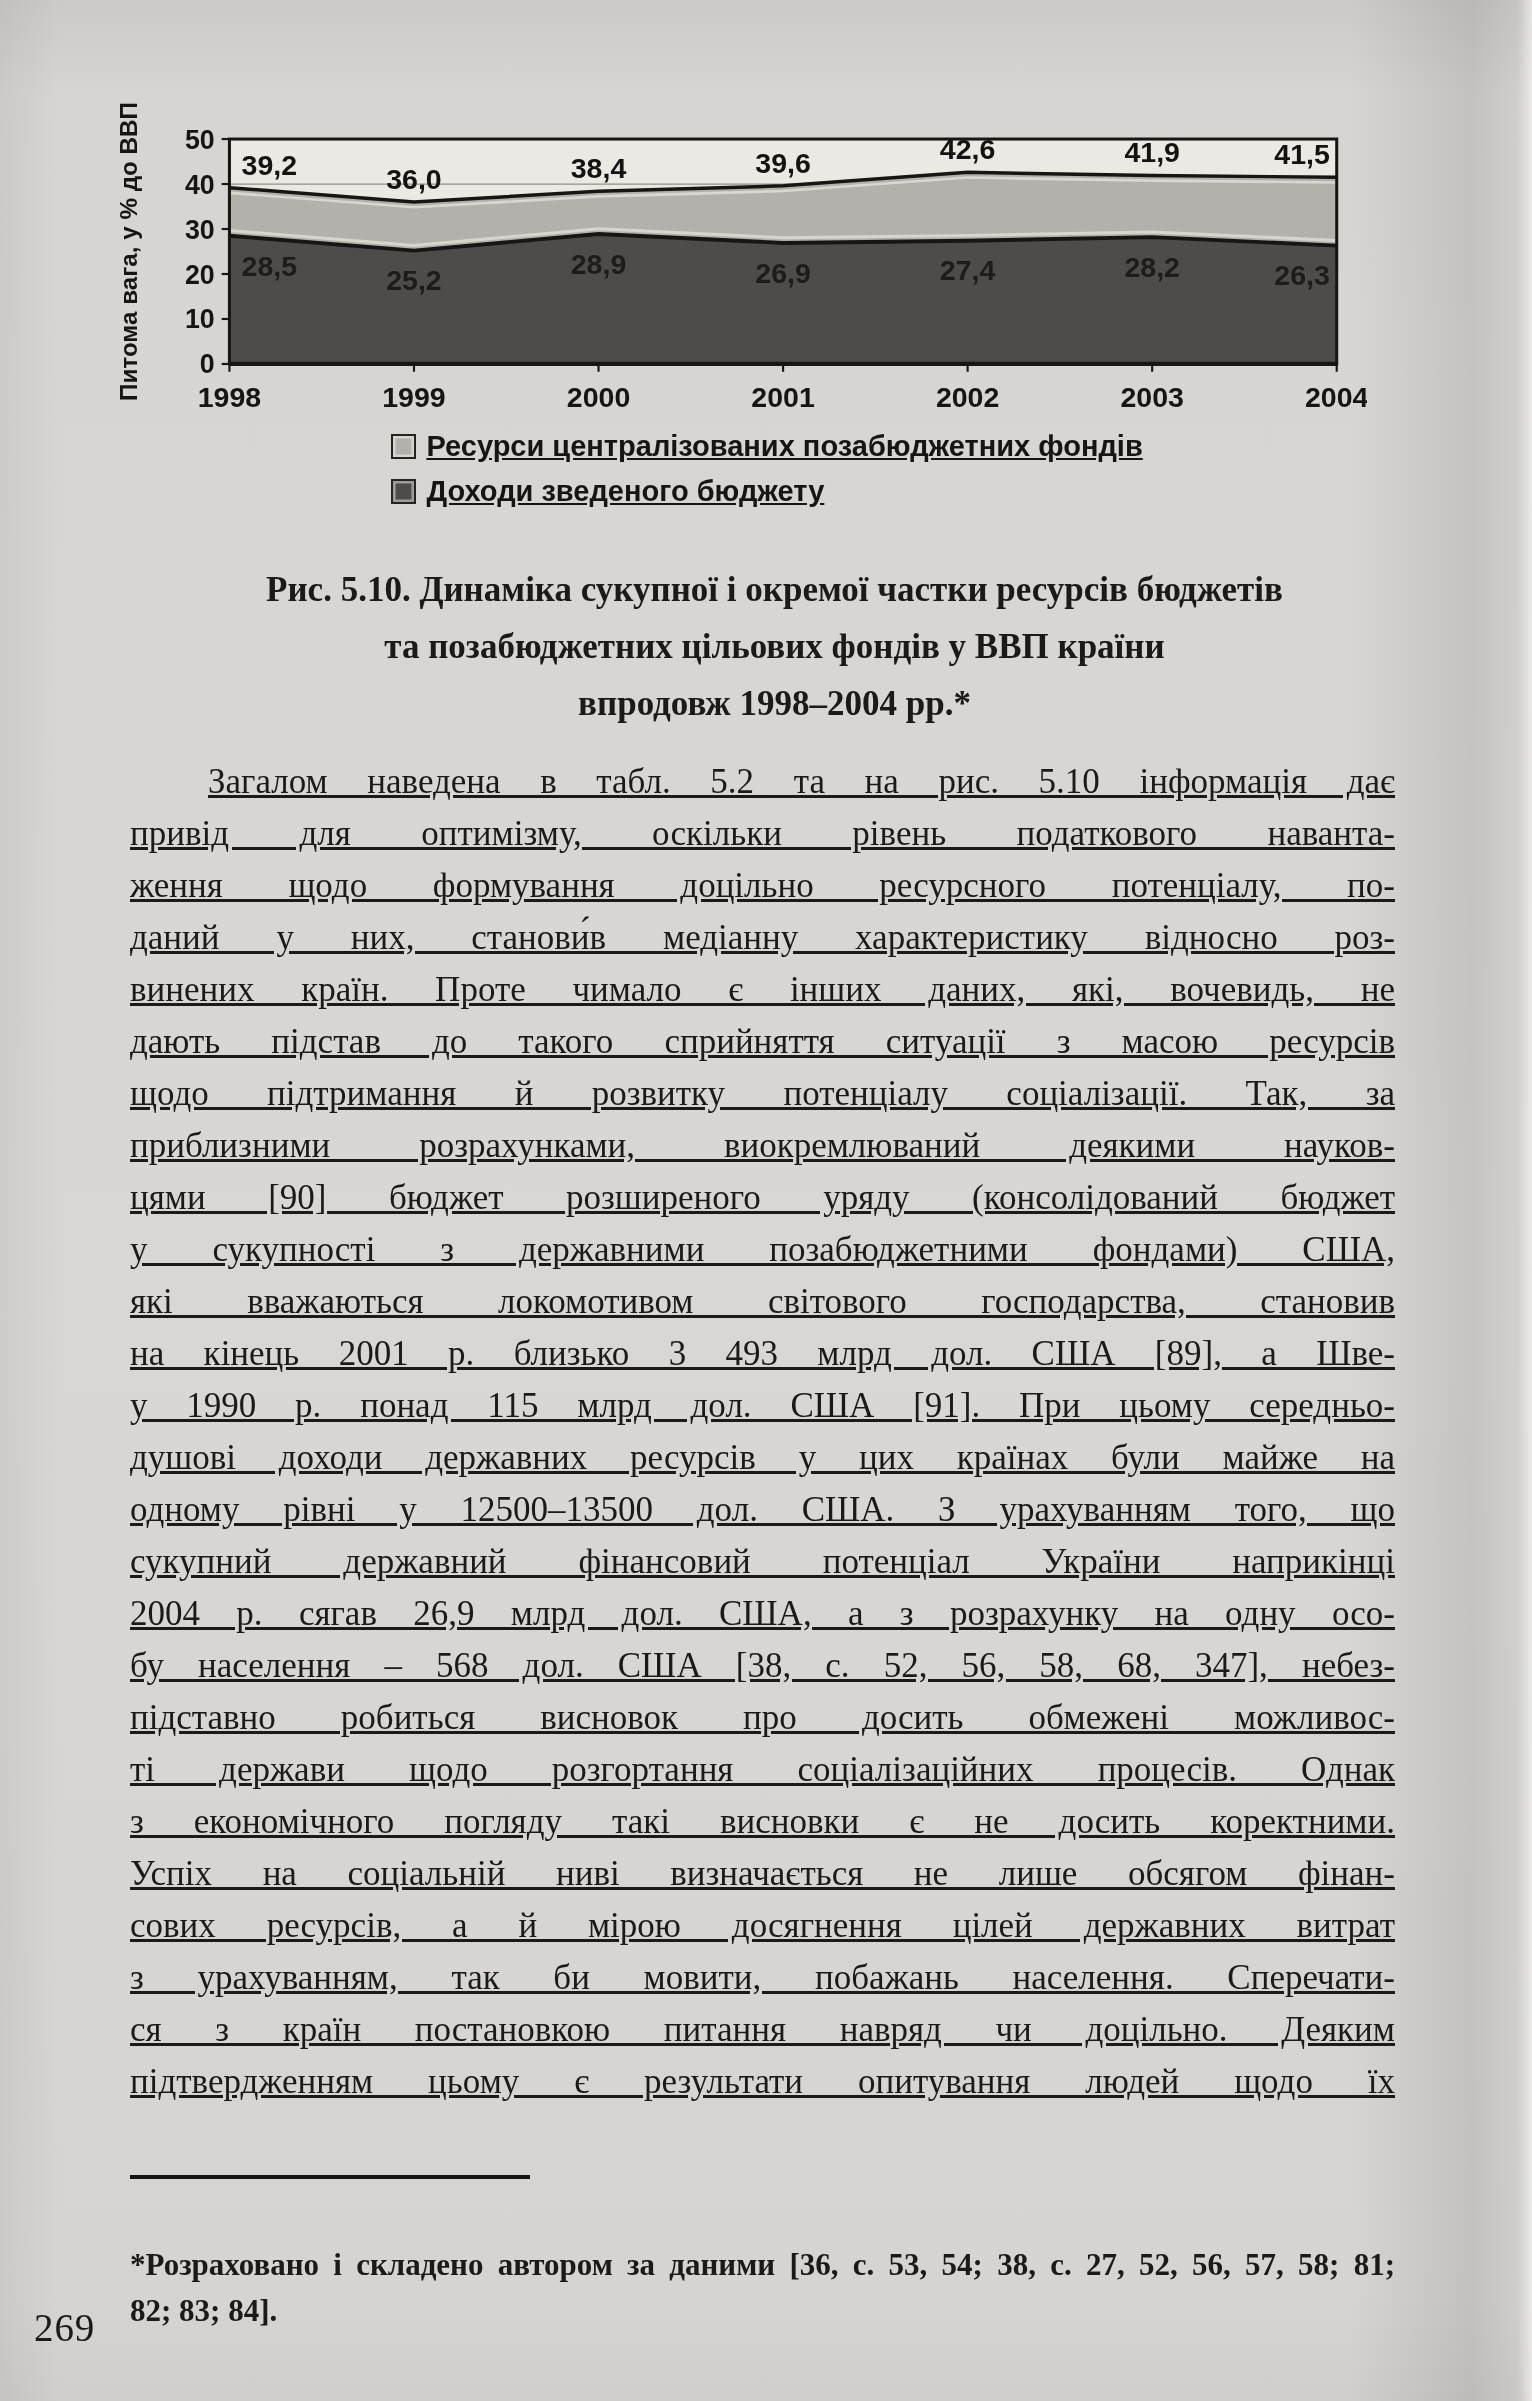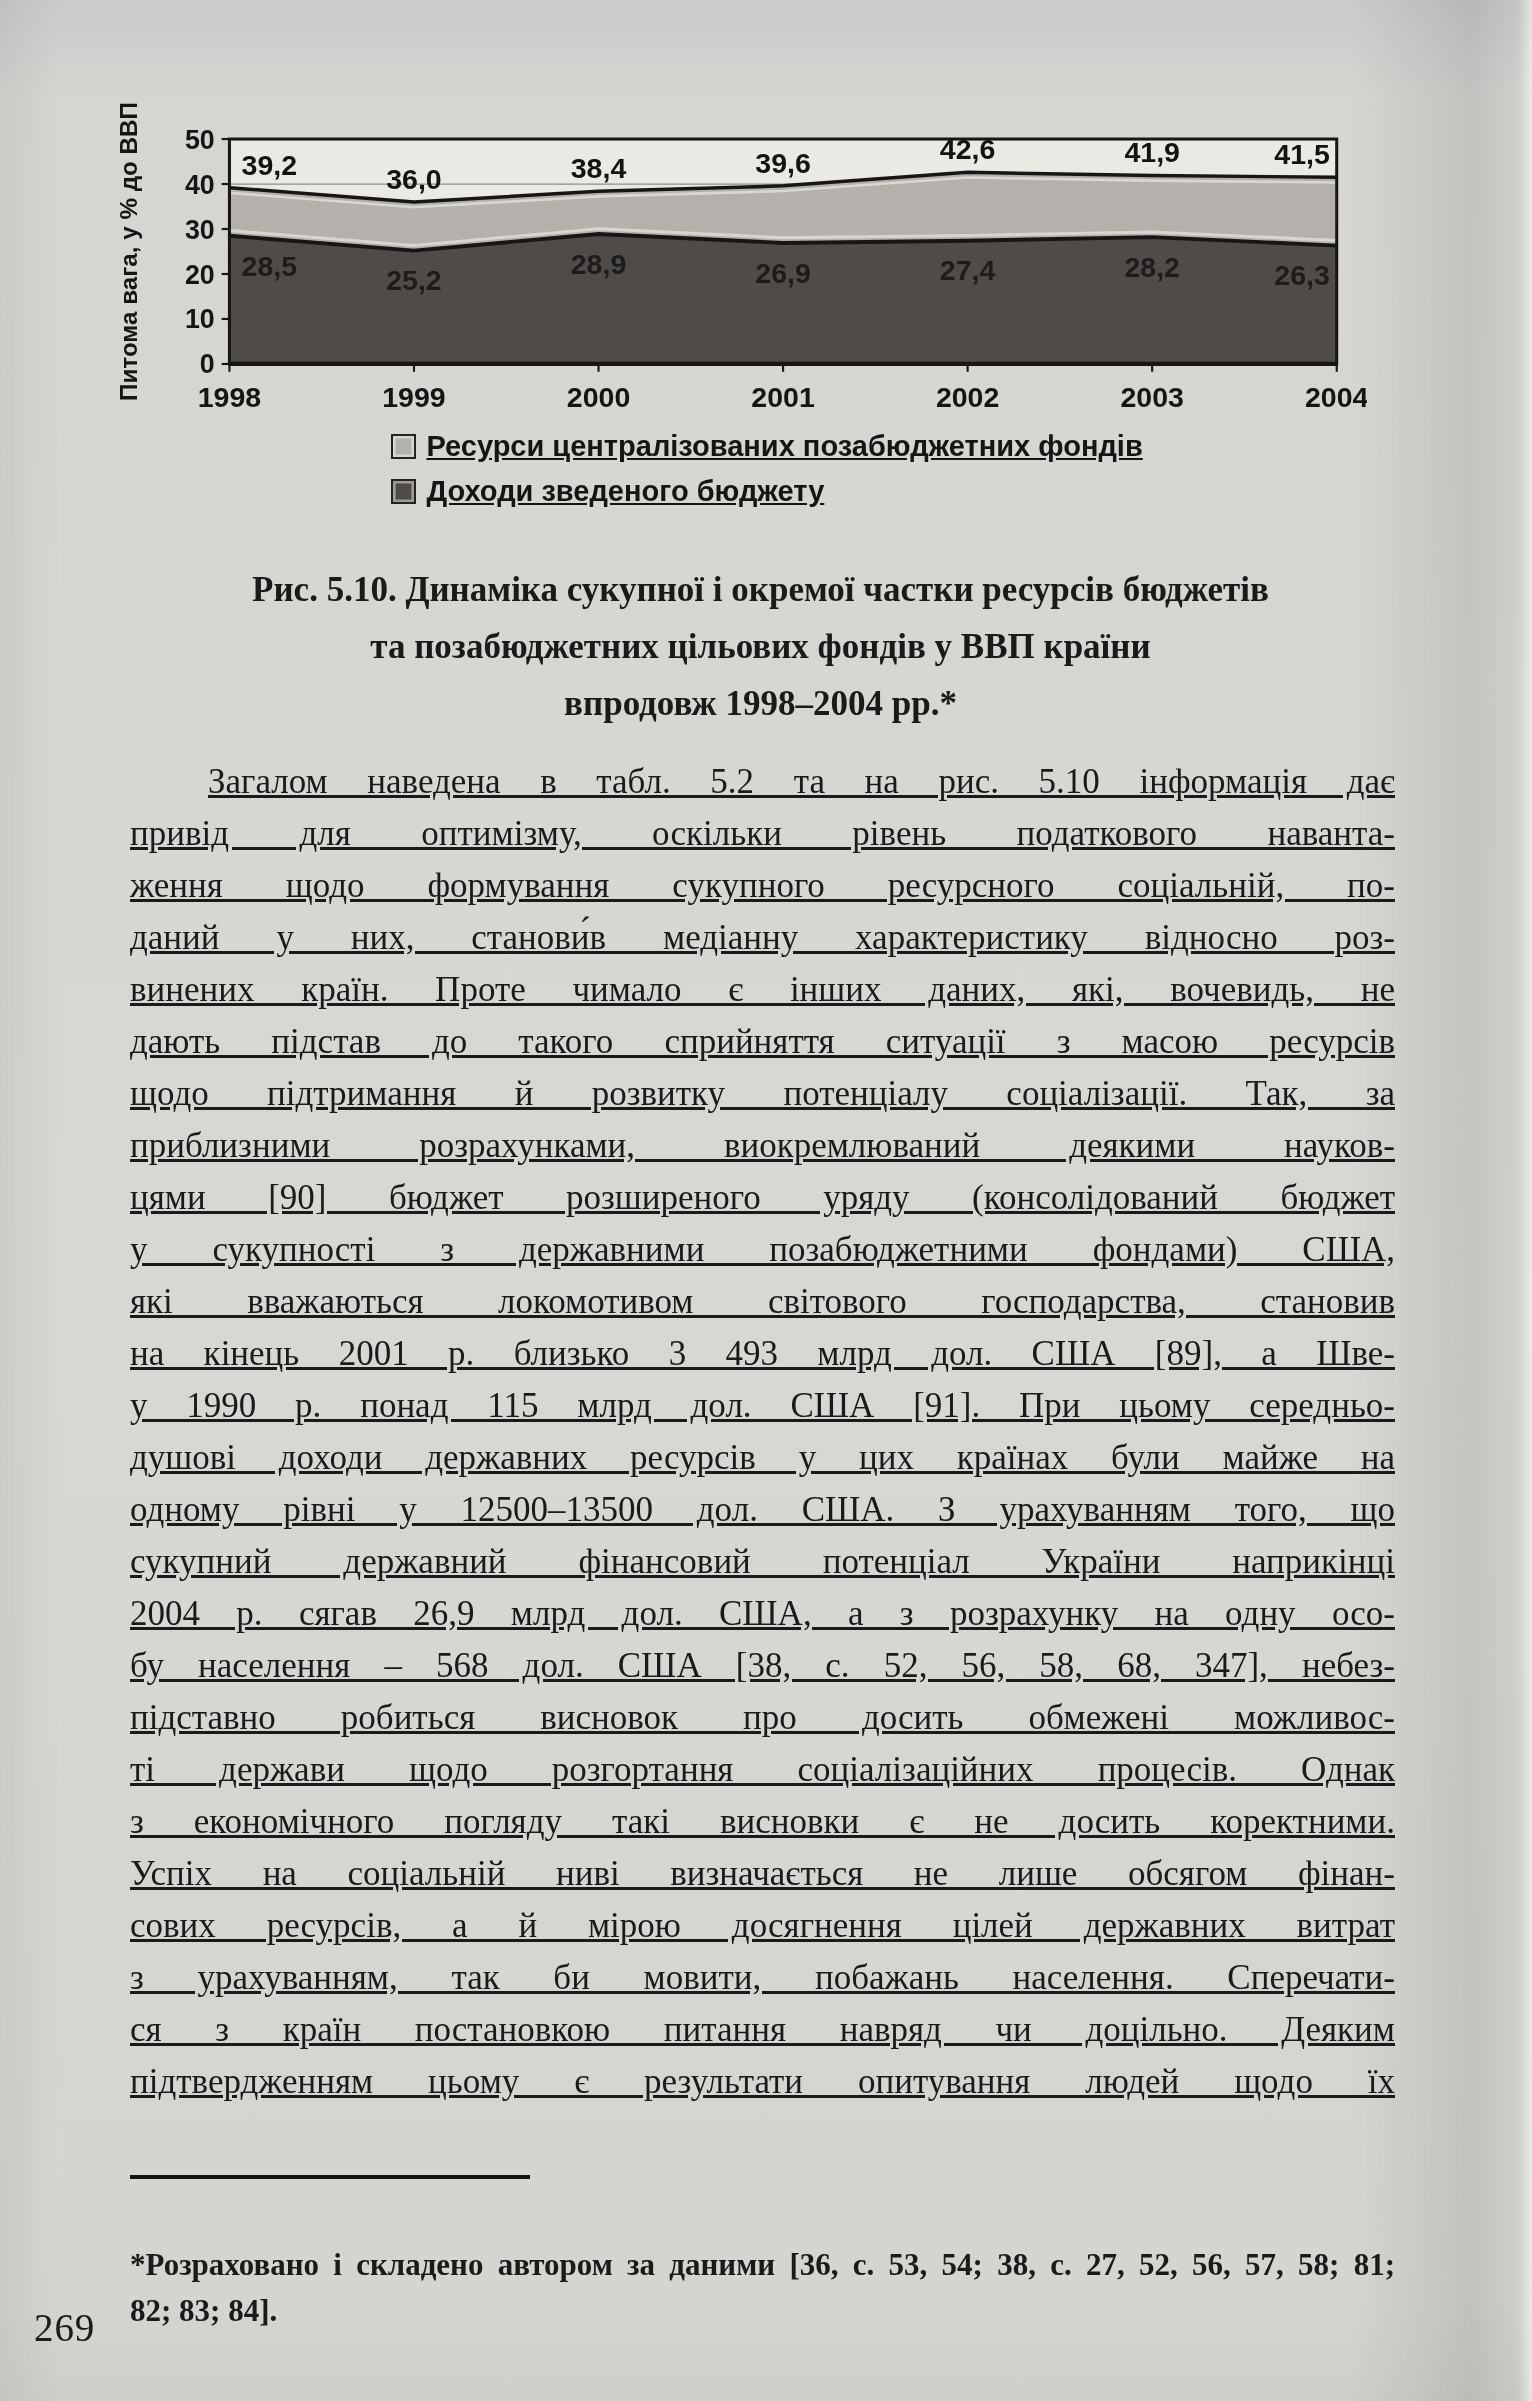--- a/index.html
+++ b/index.html
@@ -63,21 +63,21 @@
     margin-right: 10.4px;
     border: 2.6px solid #24231f;
     box-sizing: border-box;
     box-shadow: inset 0 0 0 2.6px rgba(255,255,255,0.45);
     flex: 0 0 auto;
   }
 
   
   .caption {
     position: absolute;
-    left: 124px;
+    left: 138px;
     top: 561px;
     width: 1273px;
     text-align: center;
     font: 700 35px "Liberation Serif", serif;
     line-height: 57px;
   }
 
   
   .body-text {
     position: absolute;
@@ -210,21 +210,21 @@
 
   <div class="caption">
     <div>Рис. 5.10. Динаміка сукупної і окремої частки ресурсів бюджетів</div>
     <div>та позабюджетних цільових фондів у ВВП країни</div>
     <div>впродовж 1998–2004 рр.*</div>
   </div>
 
   <div class="body-text">
       <div class="bline">Загалом наведена в табл. 5.2 та на рис. 5.10 інформація дає</div>
       <div class="bline">привід для оптимізму, оскільки рівень податкового наванта-</div>
-      <div class="bline">ження щодо формування сукупного ресурсного соціальній, по-</div>
+      <div class="bline">ження щодо формування доцільно ресурсного потенціалу, по-</div>
       <div class="bline">даний у них, станови́в медіанну характеристику відносно роз-</div>
       <div class="bline">винених країн. Проте чимало є інших даних, які, вочевидь, не</div>
       <div class="bline">дають підстав до такого сприйняття ситуації з масою ресурсів</div>
       <div class="bline">щодо підтримання й розвитку потенціалу соціалізації. Так, за</div>
       <div class="bline">приблизними розрахунками, виокремлюваний деякими науков-</div>
       <div class="bline">цями [90] бюджет розширеного уряду (консолідований бюджет</div>
       <div class="bline">у сукупності з державними позабюджетними фондами) США,</div>
       <div class="bline">які вважаються локомотивом світового господарства, становив</div>
       <div class="bline">на кінець 2001 р. близько 3 493 млрд дол. США [89], а Шве-</div>
       <div class="bline">у 1990 р. понад 115 млрд дол. США [91]. При цьому середньо-</div>

